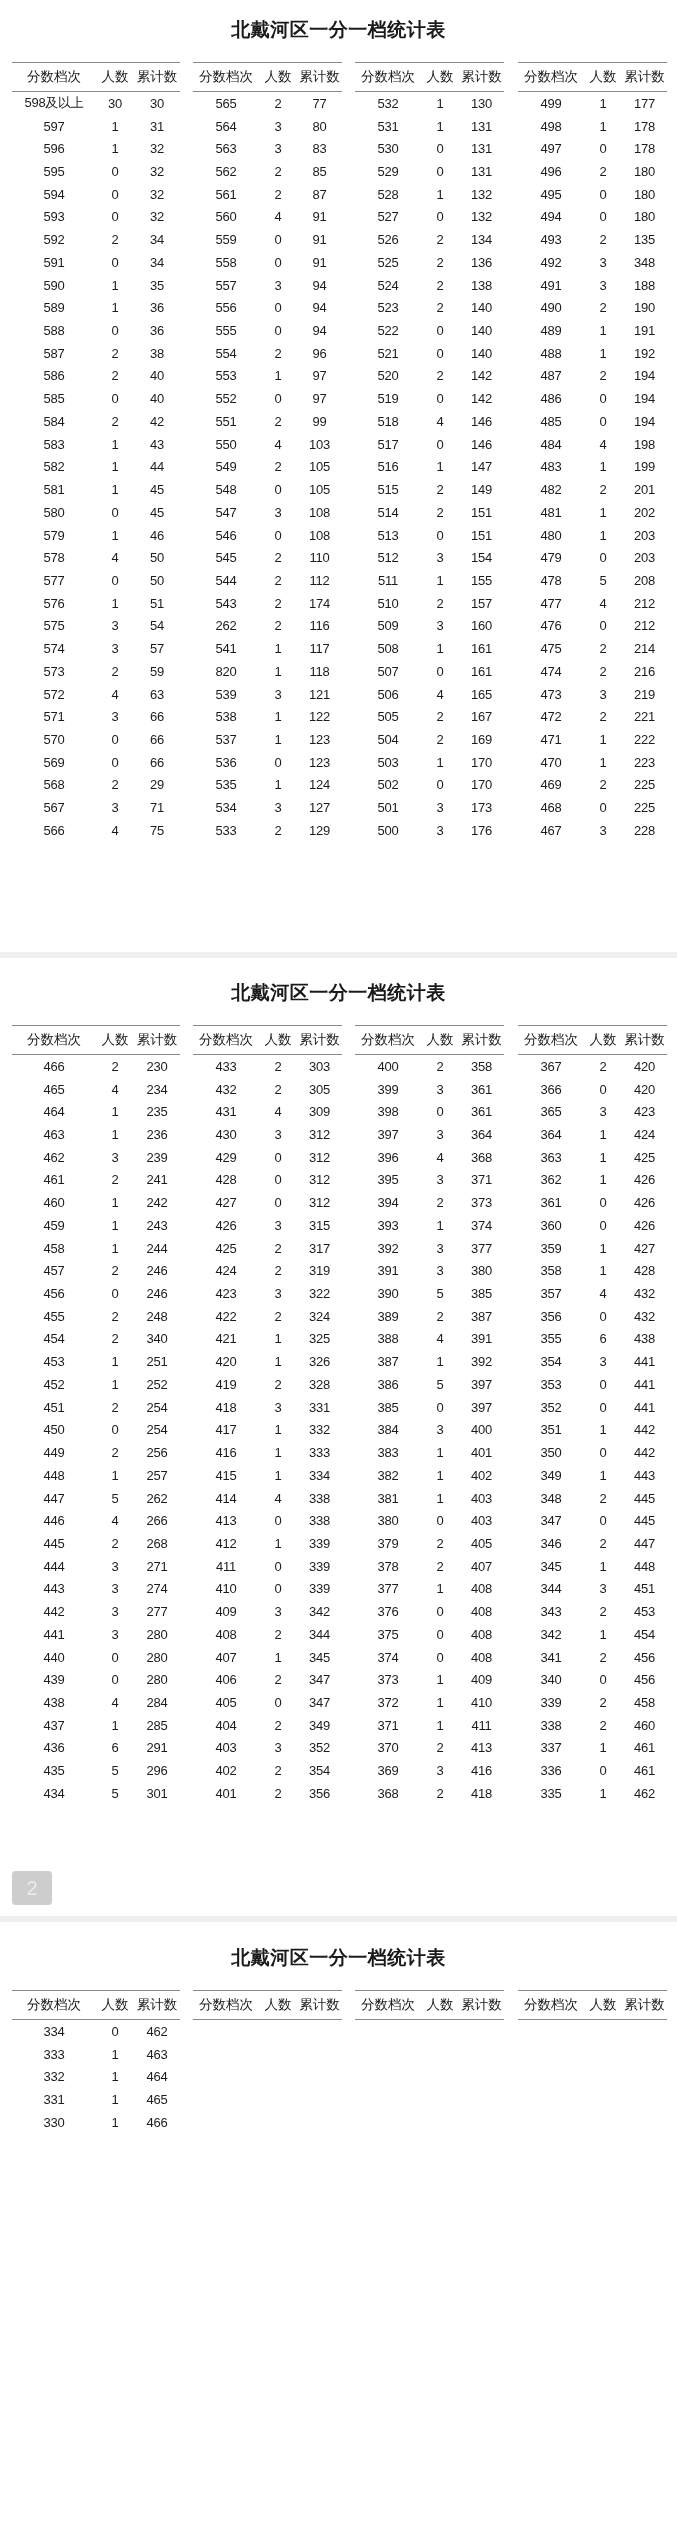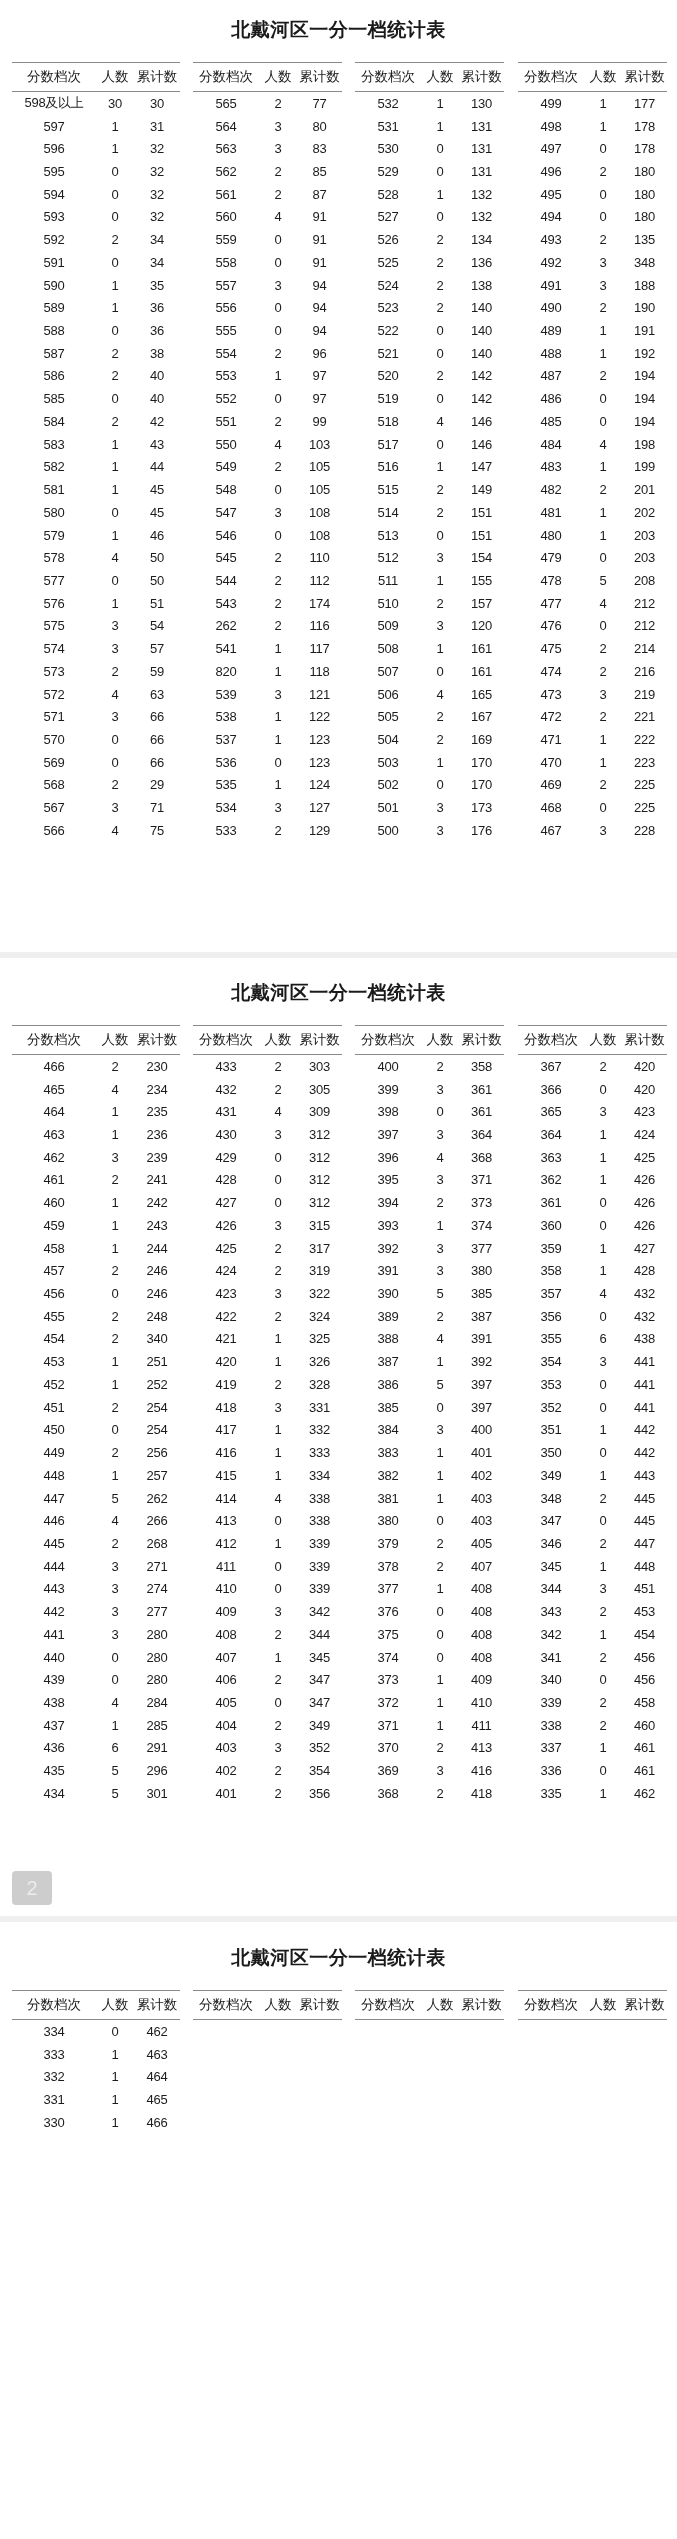--- a/index.html
+++ b/index.html
@@ -505,21 +505,21 @@
           <div class="cell c2">155</div>
         </div>
         <div class="row">
           <div class="cell c0">510</div>
           <div class="cell c1">2</div>
           <div class="cell c2">157</div>
         </div>
         <div class="row">
           <div class="cell c0">509</div>
           <div class="cell c1">3</div>
-          <div class="cell c2">120</div>
+          <div class="cell c2">160</div>
         </div>
         <div class="row">
           <div class="cell c0">508</div>
           <div class="cell c1">1</div>
           <div class="cell c2">161</div>
         </div>
         <div class="row">
           <div class="cell c0">507</div>
           <div class="cell c1">0</div>
           <div class="cell c2">161</div>

